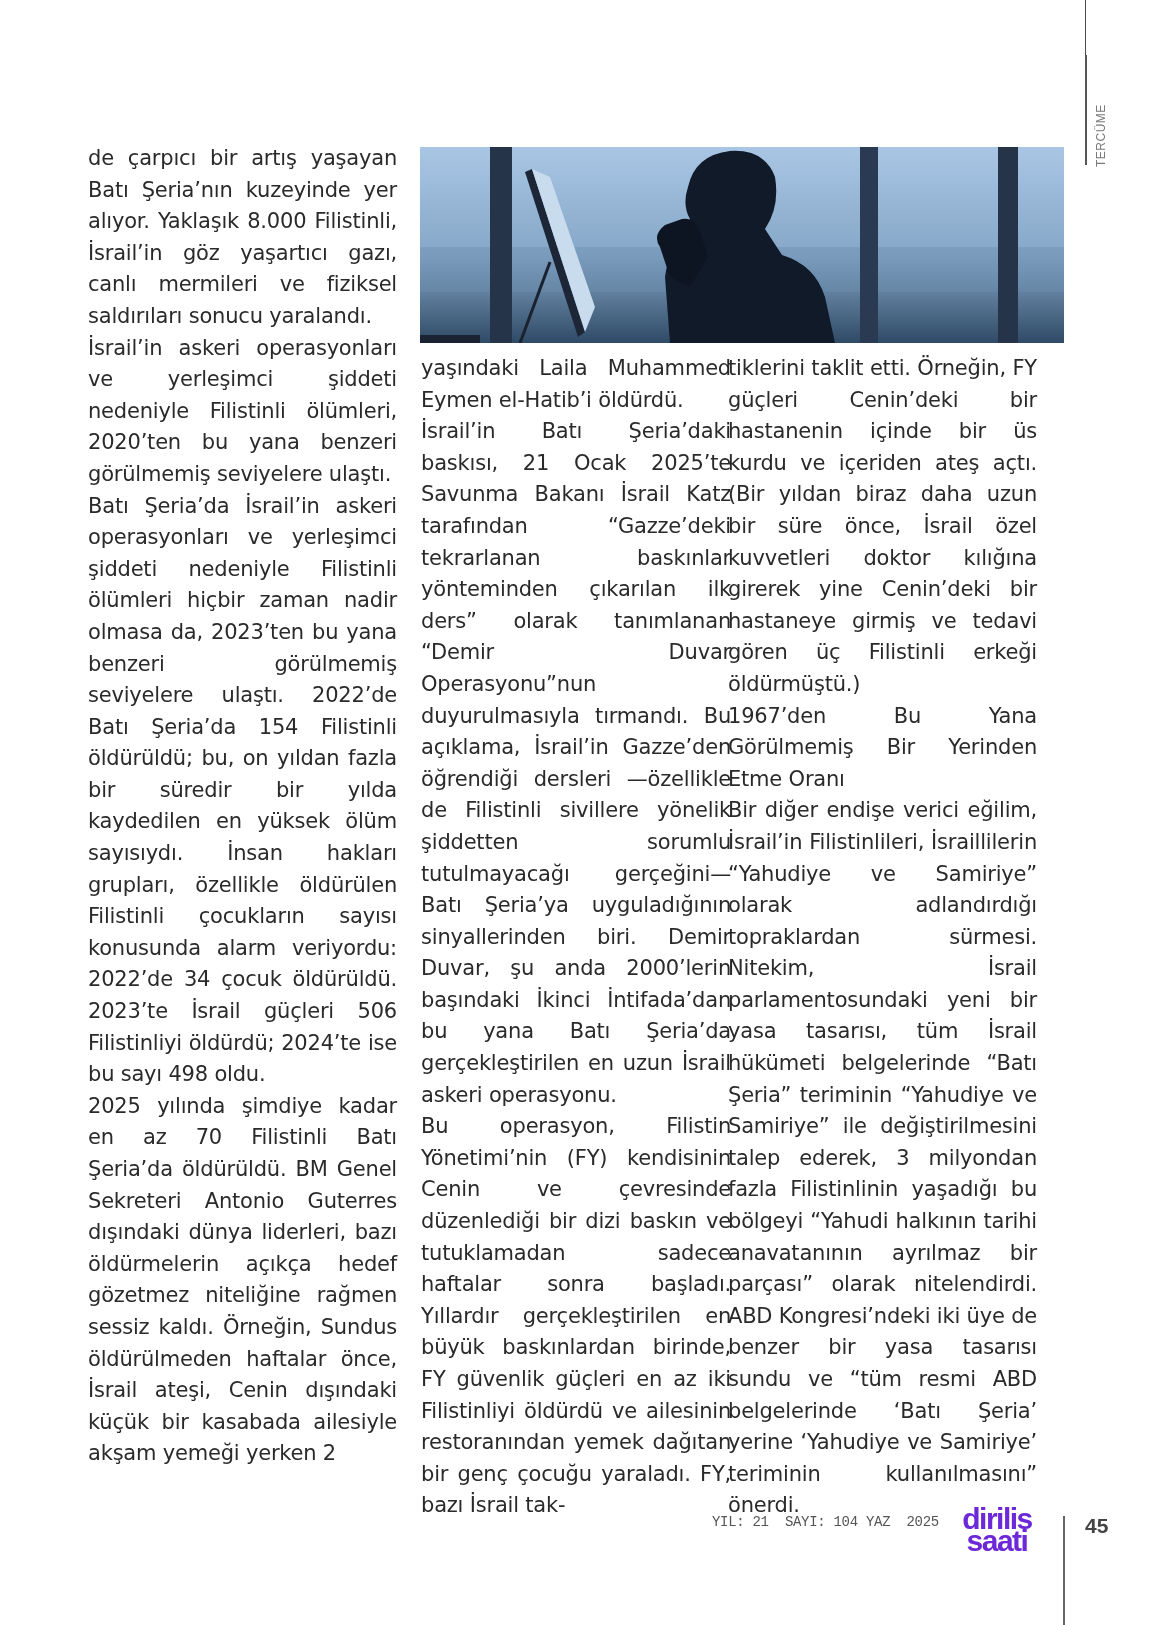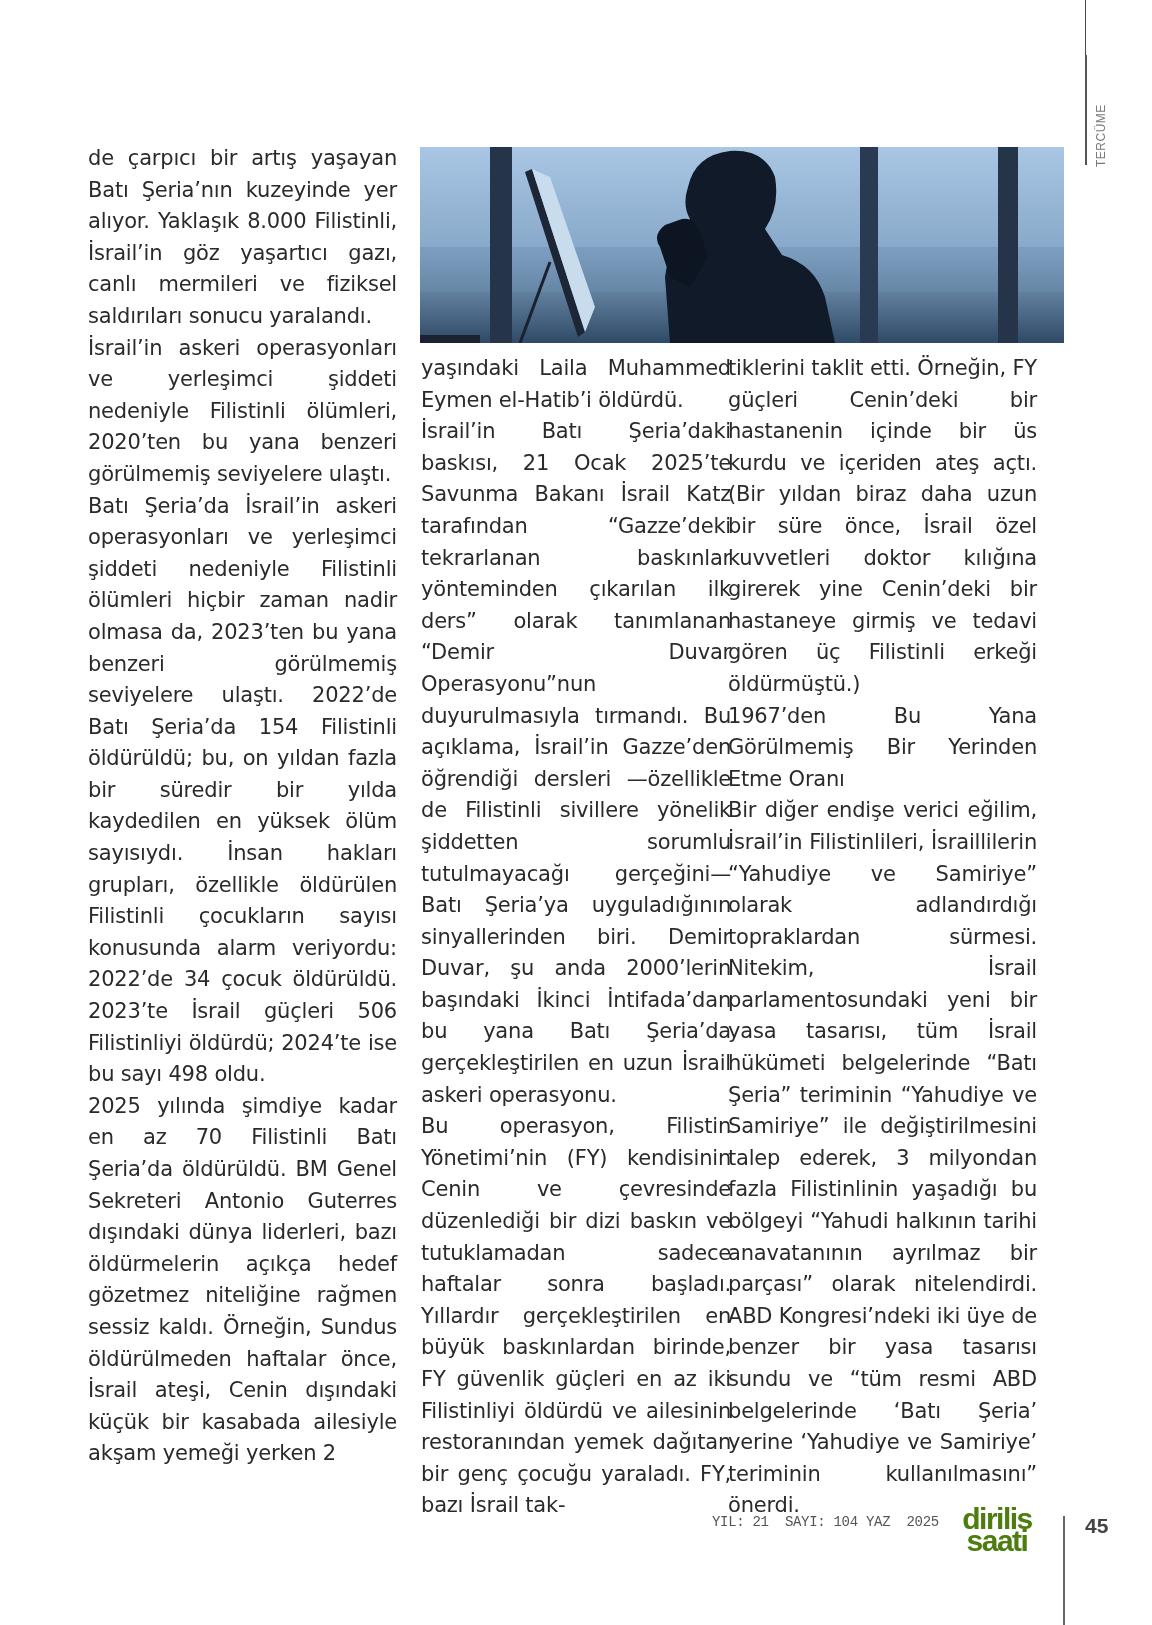--- a/index.html
+++ b/index.html
@@ -15,21 +15,21 @@
   .photo { position:absolute; left:420px; top:147px; width:644px; height:196px;
            overflow:hidden; }
   .side-line-dark { position:absolute; left:1085px; top:0; width:1px; height:55px; background:#4a4a4a; }
   .side-line { position:absolute; left:1085px; top:55px; width:2px; height:110px; background:#555; }
   .section-label { position:absolute; left:1094px; top:167px; transform-origin:left top;
                    transform:rotate(-90deg); font-size:12px; letter-spacing:0.5px;
                    color:#7a7a7a; white-space:nowrap; font-family:"Liberation Sans", sans-serif; }
   .footer-issue { position:absolute; left:712px; top:1514px; font-size:14px; color:#555;
                   font-family:Liberation Mono, monospace; letter-spacing:-0.3px; white-space:pre; }
   .logo { position:absolute; left:952px; top:1508px; width:90px; text-align:center;
-          font-family:"Liberation Sans", sans-serif; font-weight:bold; color:#4d7c0f;
+          font-family:"Liberation Sans", sans-serif; font-weight:bold; color:#6d28d9;
           font-size:30px; line-height:22px; letter-spacing:-1.5px; }
   .logo span { display:block; }
   .footer-rule { position:absolute; left:1063px; top:1516px; width:1.5px; height:109px; background:#666; }
   .page-number { position:absolute; left:1085px; top:1514px; font-size:21px; font-weight:bold;
                  color:#444; font-family:"Liberation Sans", sans-serif; }
 </style>
 </head>
 <body>
 
 <div class="side-line-dark"></div>

